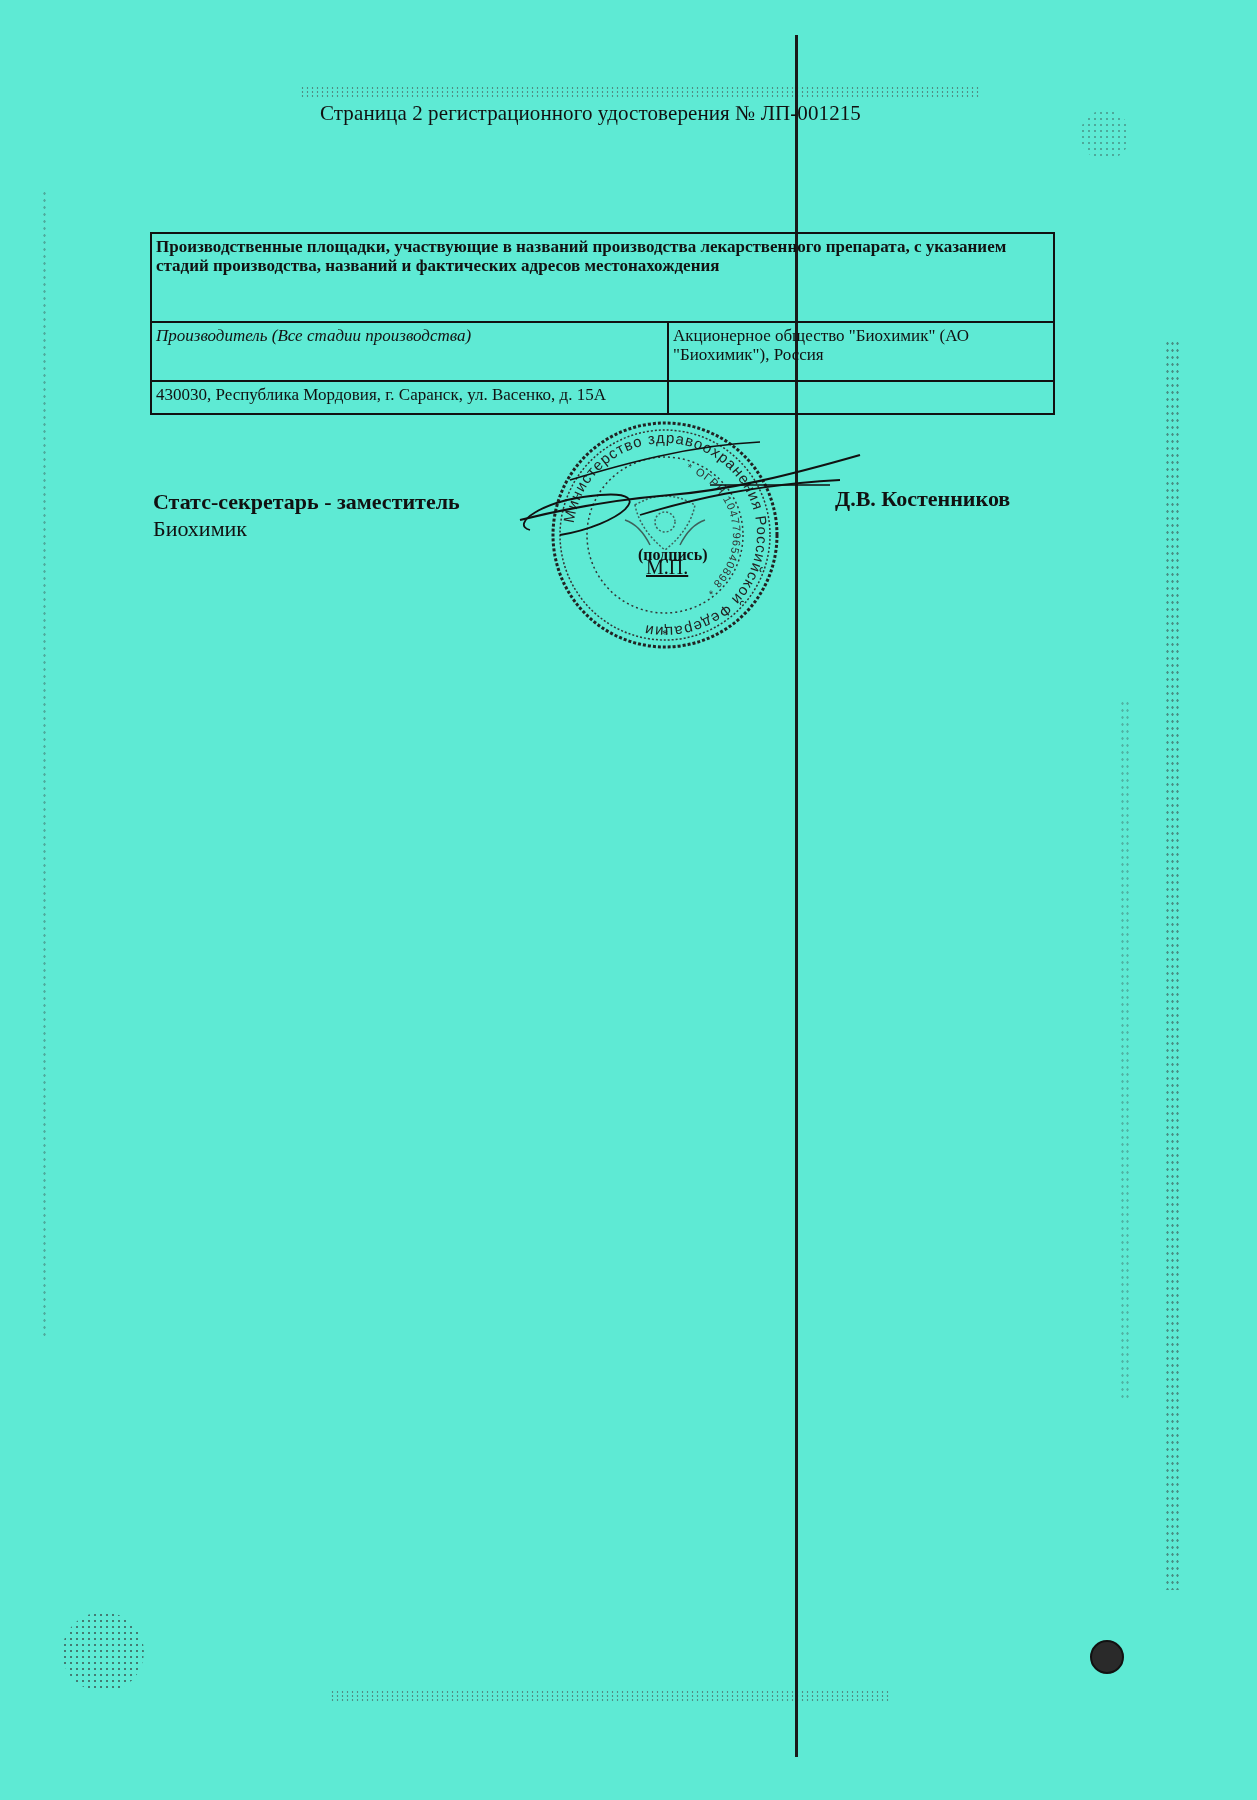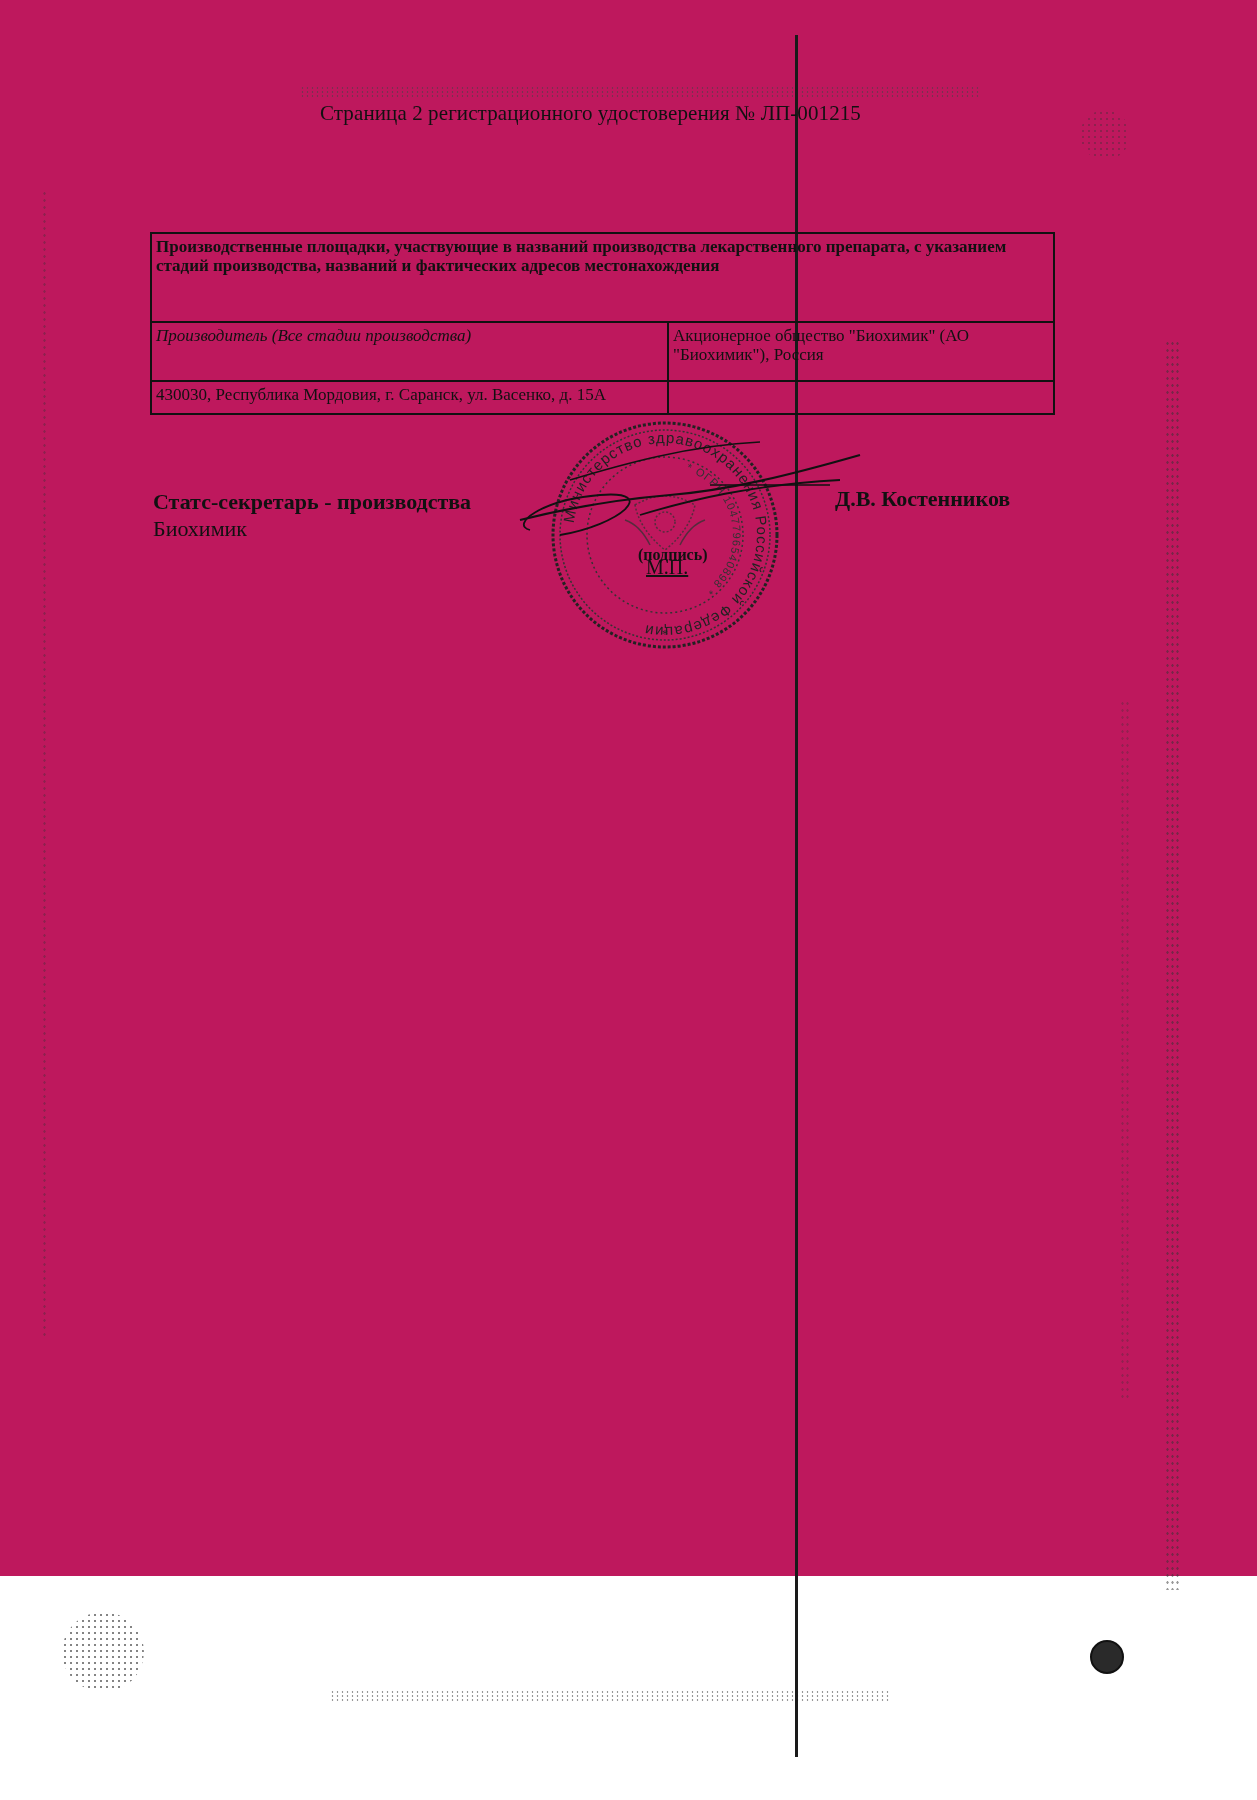--- a/index.html
+++ b/index.html
@@ -11,22 +11,22 @@
       width: 1257px;
       height: 1800px;
       position: relative;
       overflow: hidden;
       font-family: "Liberation Serif", "DejaVu Serif", serif;
       color: #111111;
     }
     .page {
       position: absolute;
       left: 0; top: 0;
-      width: 1257px; height: 1576px;
-      background: #be185d;
+      width: 1257px; height: 1800px;
+      background: #5eead4;
     }
     
     .scan-line-vertical {
       position: absolute;
       left: 795px;
       top: 35px;
       width: 3px;
       height: 1722px;
       background: #1a1a1a;
     }
@@ -224,18 +224,18 @@
 
   <svg class="signature-stroke" viewBox="0 0 370 120">
     <path d="M 20,80 C 60,70 110,60 170,55 S 290,35 360,15" fill="none" stroke="#111" stroke-width="2.2"></path>
     <path d="M 30,90 C 10,85 40,60 100,55 C 160,50 120,85 60,95" fill="none" stroke="#111" stroke-width="1.8"></path>
     <path d="M 70,40 C 120,25 190,5 260,2" fill="none" stroke="#111" stroke-width="1.6"></path>
     <path d="M 140,75 C 190,60 250,45 340,40" fill="none" stroke="#111" stroke-width="1.8"></path>
     <path d="M 210,45 L 330,45" fill="none" stroke="#111" stroke-width="1.4"></path>
   </svg>
 
   <div class="signatory-title">
-    <div>Статс-секретарь - производства</div>
+    <div>Статс-секретарь - заместитель</div>
     <div class="line2">Биохимик</div>
   </div>
   <div class="signatory-name">Д.В. Костенников</div>
 
 </div>
 
 </body></html>

